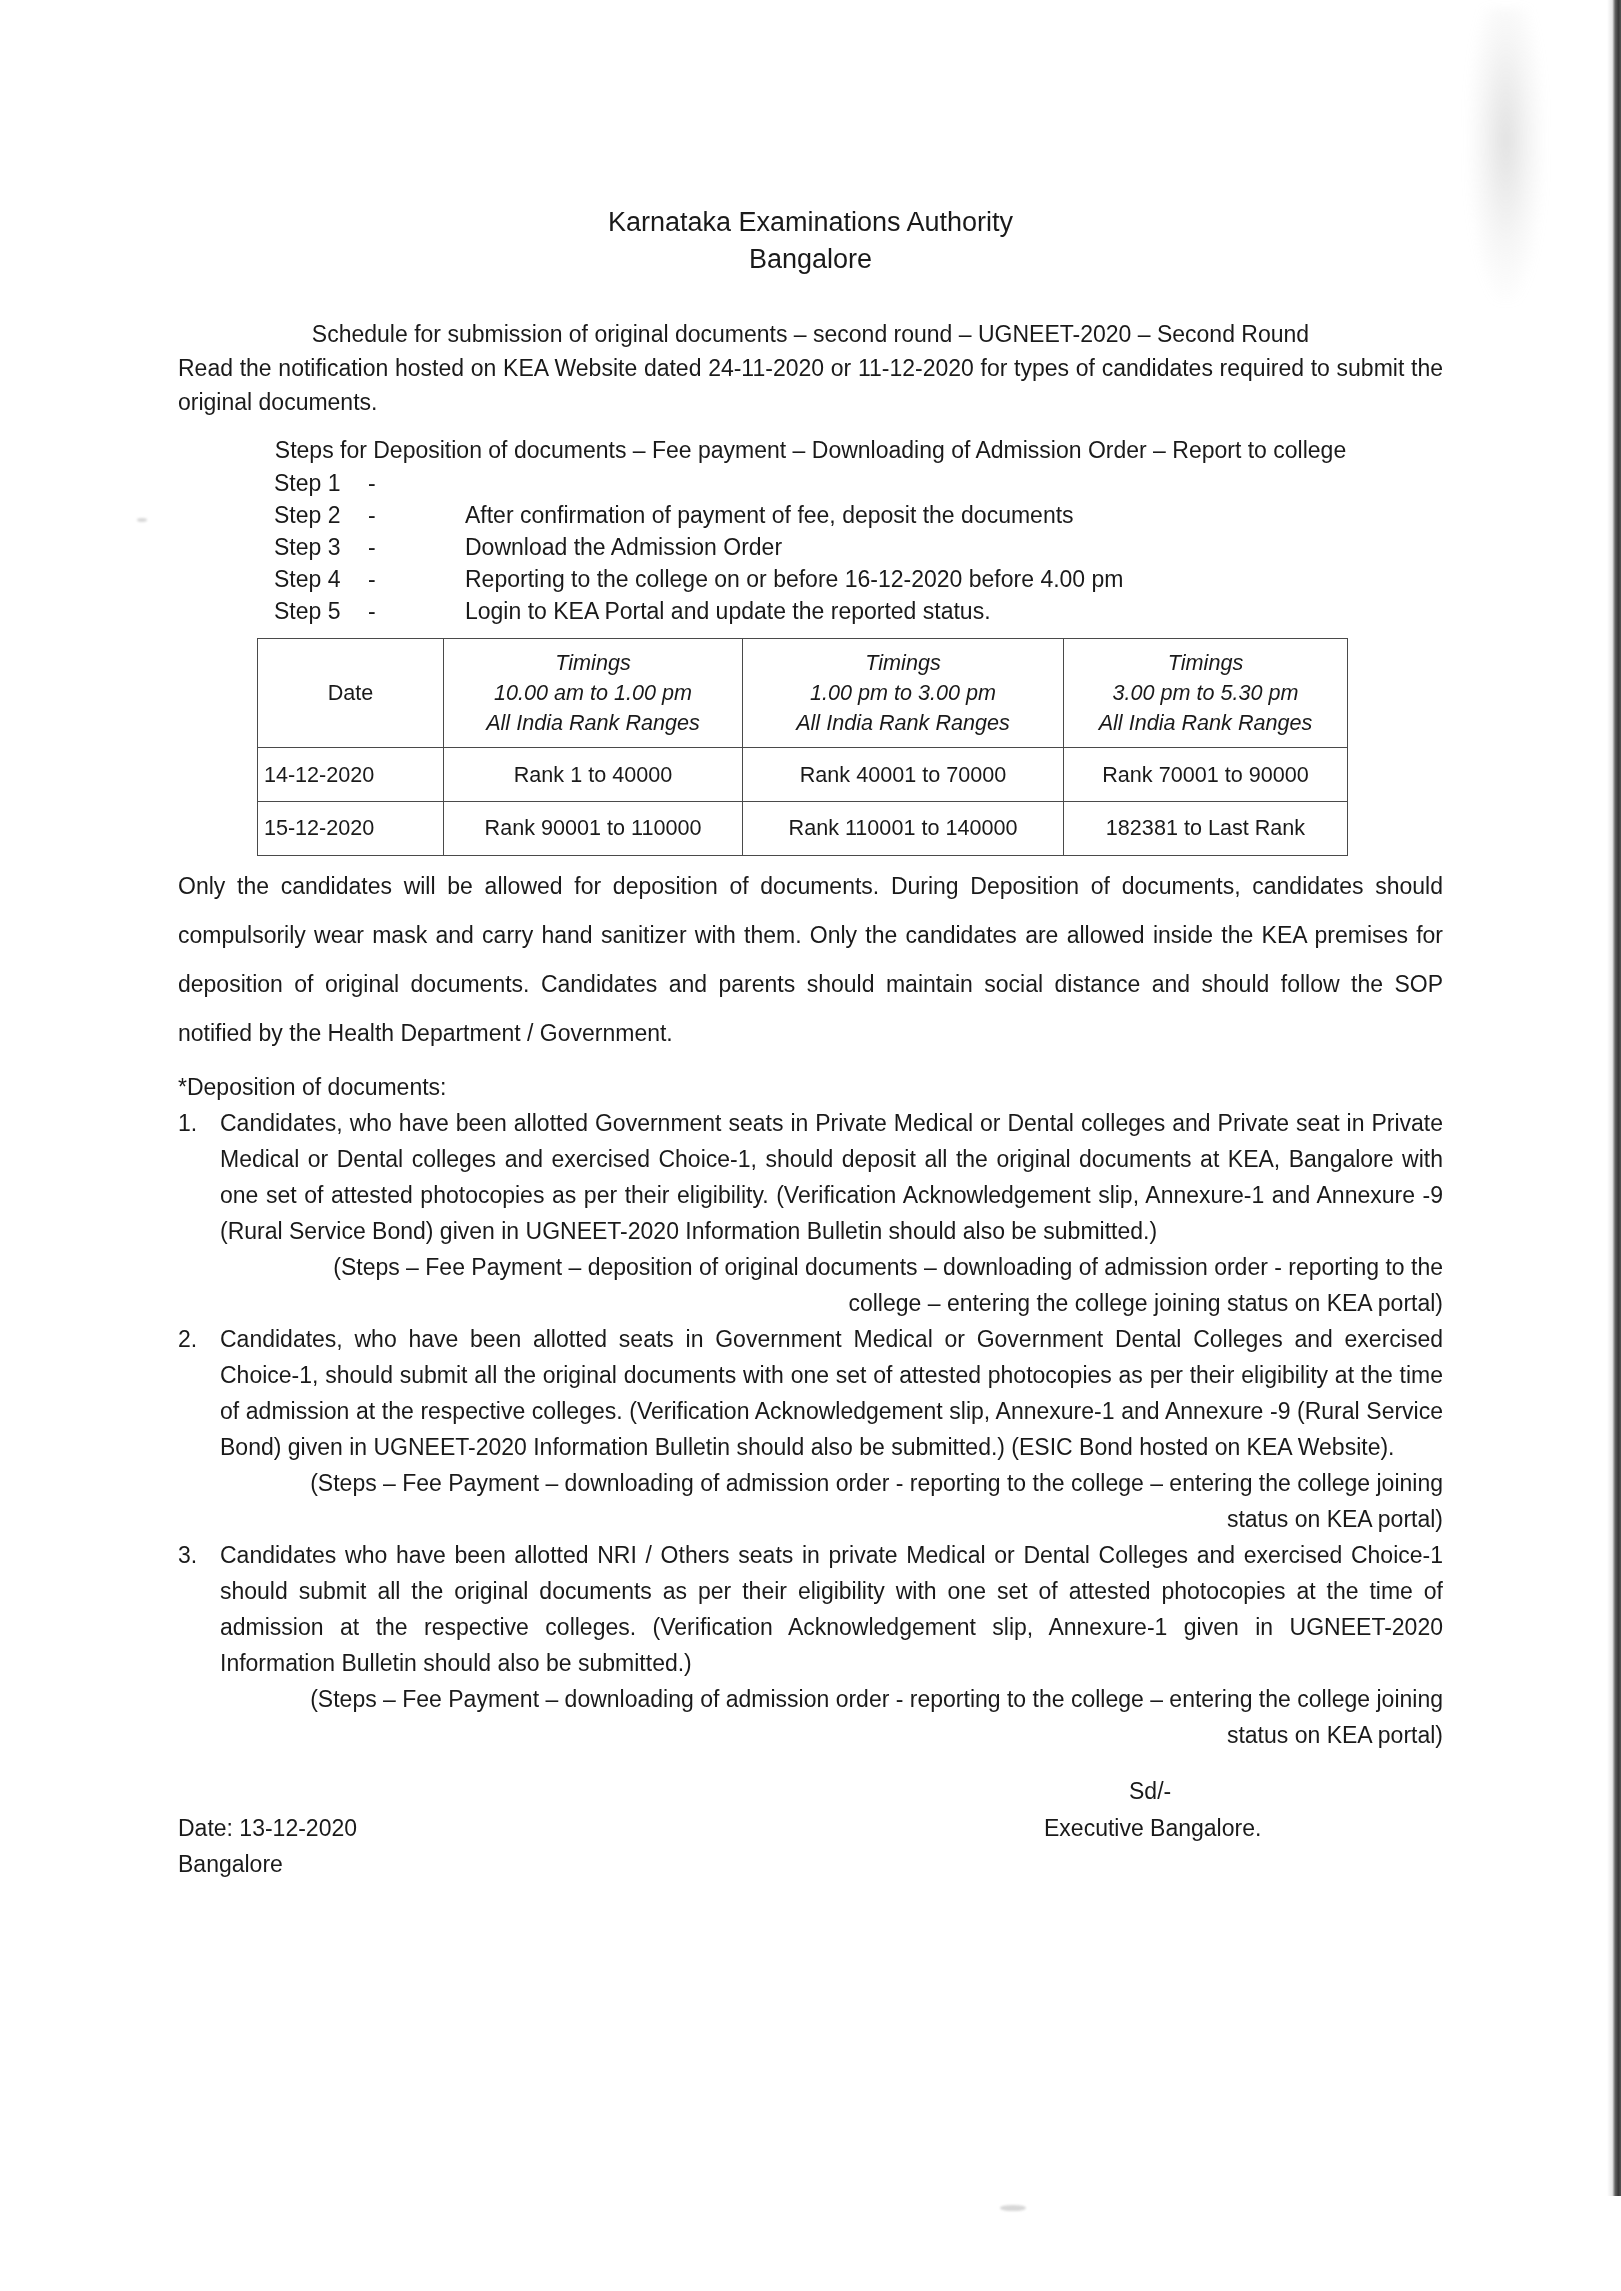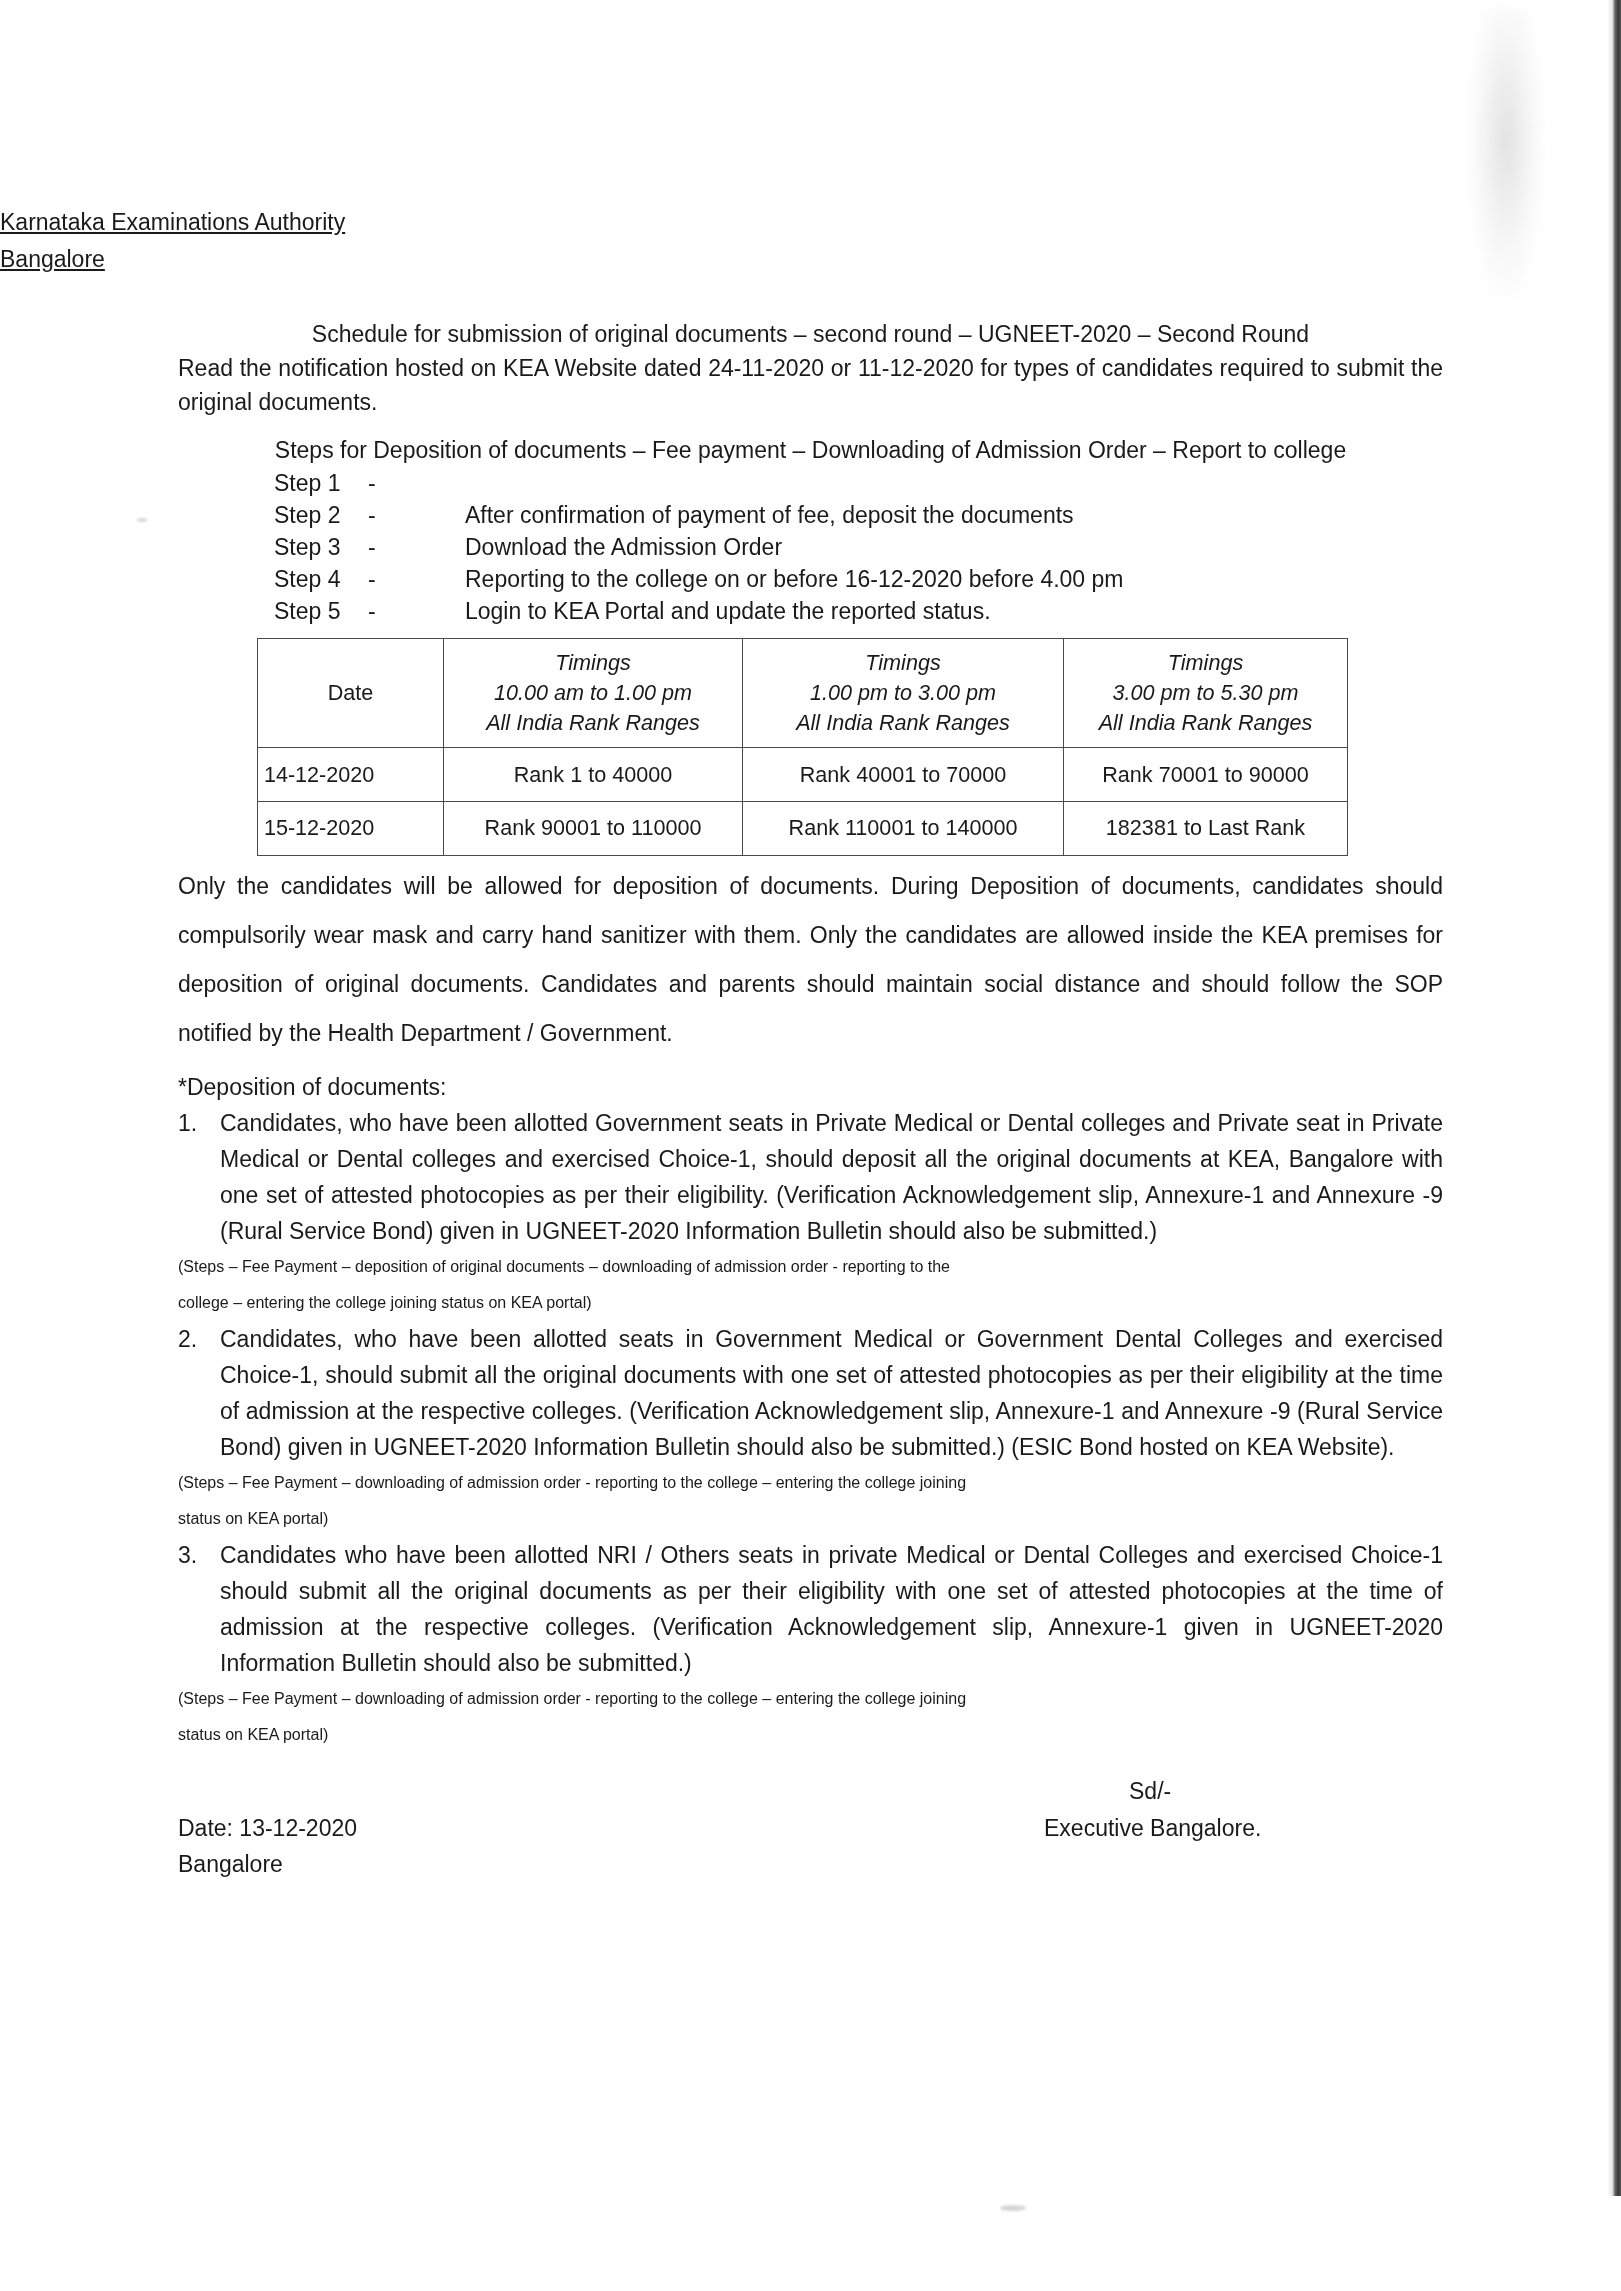--- a/index.html
+++ b/index.html
@@ -53,24 +53,23 @@
   }
 
   .content {
     position: absolute;
     left: 0;
     top: 0;
     width: 1621px;
   }
 
   .center-line {
-    text-align: left;
-    font-size: 23px;
+    text-align: center;
+    font-size: 27px;
     line-height: 37px;
-    text-decoration: underline;
   }
   .hdr-block { margin-top: 204px; }
 
   .intro {
     margin: 0 178px 0 178px;
     font-size: 23px;
     line-height: 34px;
     text-align: justify;
   }
   .intro-l1 { text-align: center; }
@@ -144,23 +143,23 @@
     padding-left: 42px;
   }
   .num-item .num {
     display: inline-block;
     width: 42px;
     margin-left: -42px;
   }
 
   .paren-note {
     margin: 0 178px 0 178px;
-    font-size: 16px;
+    font-size: 23px;
     line-height: 36px;
-    text-align: left;
+    text-align: right;
   }
 
   .sign-block {
     position: relative;
     margin-top: 25.5px;
     height: 118px;
   }
   .sd { position: absolute; left: 1129px; top: 0; font-size: 23px; }
   .exec { position: absolute; left: 1044px; top: 37px; font-size: 23px; }
   .date-line { position: absolute; left: 178px; top: 37px; font-size: 23px; }

